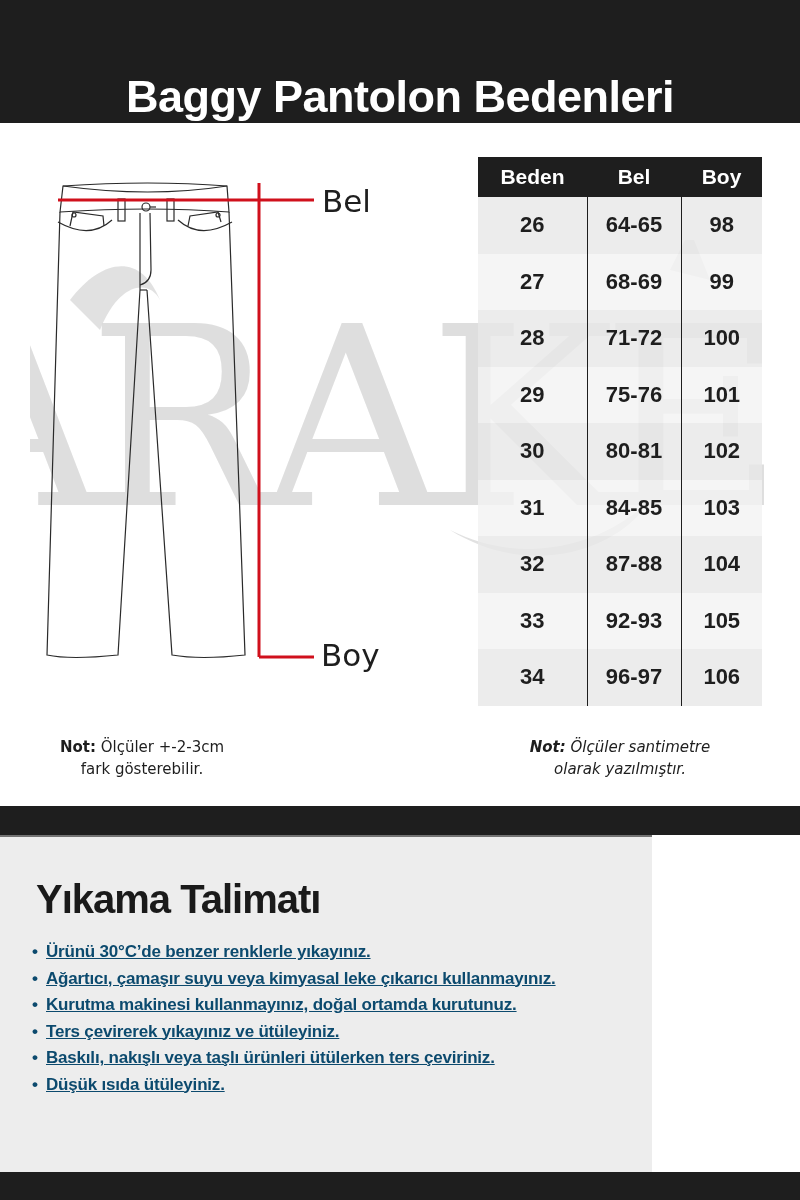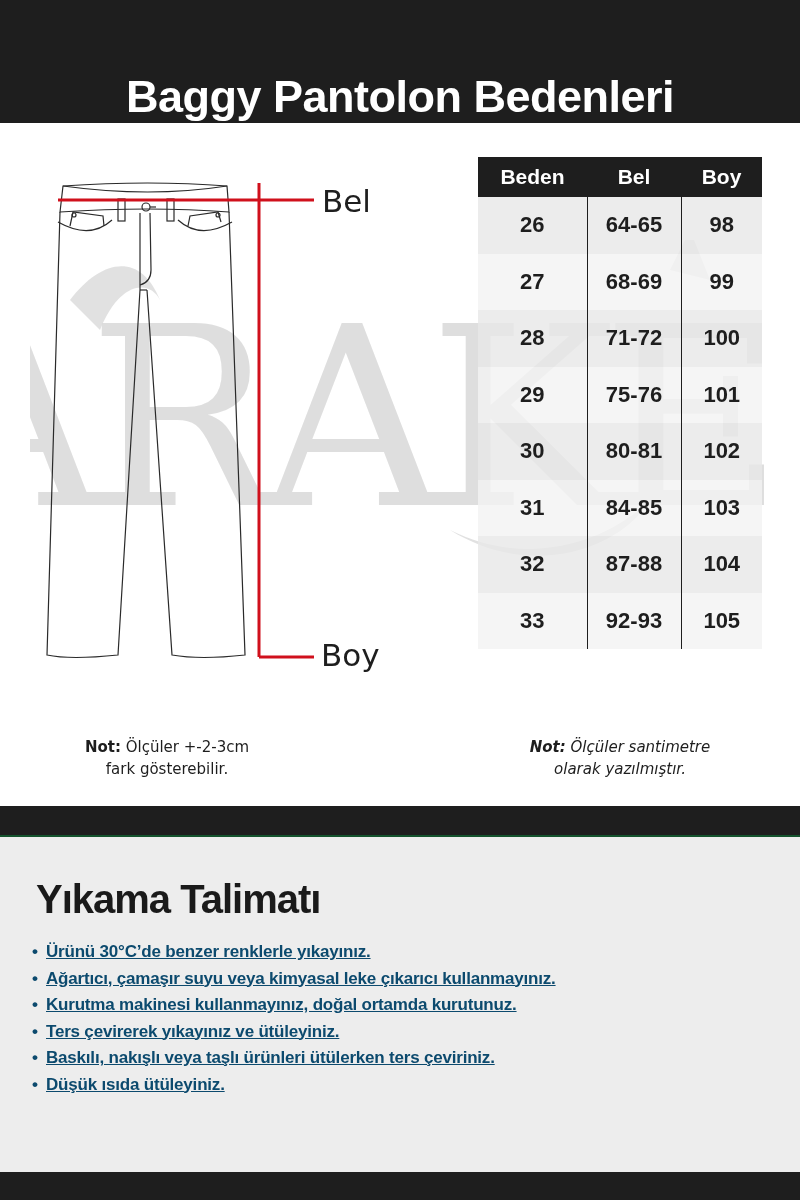--- a/index.html
+++ b/index.html
@@ -28,21 +28,21 @@
     position: absolute; font-size: 31px; color: #1e1e1e; font-family: "DejaVu Sans", sans-serif;
   }
   .label-bel { left: 322px; top: 60px; }
   .label-boy { left: 321px; top: 514px; }
 
   .note {
     position: absolute; text-align: center; font-size: 15px; line-height: 22px; color: #1e1e1e;
     font-family: "DejaVu Sans", sans-serif;
   }
   .note b { font-weight: 700; }
-  .note-left { left: 52px; width: 230px; top: 736px; }
+  .note-left { left: 27px; width: 230px; top: 736px; }
   .note-right { left: 478px; width: 284px; top: 736px; font-style: italic; }
 
   
   .size-table {
     position: absolute; left: 478px; top: 157px; width: 284px;
     border-collapse: collapse;
   }
   .size-table th {
     background: #1e1e1e; color: #ffffff; height: 40px; font-size: 21px; font-weight: 700;
     font-family: "Liberation Sans", sans-serif;
@@ -54,22 +54,22 @@
   .size-table tr.odd td { background: rgba(232,232,232,0.82); }
   .size-table tr.even td { background: rgba(243,243,243,0.82); }
   .size-table td.c1, .size-table th.c1 { width: 109px; }
   .size-table td.c2, .size-table th.c2 { width: 94px; }
   .size-table td.c3, .size-table th.c3 { width: 81px; }
   .size-table td.c2 { border-left: 1.5px solid #1e1e1e; border-right: 1.5px solid #1e1e1e; }
 
   
   .divider-band { position: absolute; left: 0; top: 806px; width: 800px; height: 29px; background: #1e1e1e; }
   .care-section {
-    position: absolute; left: 0; top: 835px; width: 800px; height: 337px; background: #ededed;
-    border-top: 2px solid #14532d;
+    position: absolute; left: 0; top: 835px; width: 652px; height: 337px; background: #ededed;
+    border-top: 2px solid #737373;
   }
   .care-title {
     position: absolute; left: 36px; top: 40px; font-size: 40px; font-weight: 700; letter-spacing: -1px;
     color: #1a1a1a; font-family: "Liberation Sans", sans-serif;
   }
   .care-list { position: absolute; left: 32px; top: 102px; list-style: none; }
   .care-list li {
     font-size: 17px; font-weight: 700; line-height: 26.5px; color: #0c4a6e;
     font-family: "Liberation Sans", sans-serif; letter-spacing: -0.2px; text-decoration: underline;
   }
@@ -170,20 +170,25 @@
     </tr>
     <tr class="odd">
       <td class="c1">32</td>
       <td class="c2">87-88</td>
       <td class="c3">104</td>
     </tr>
     <tr class="even">
       <td class="c1">33</td>
       <td class="c2">92-93</td>
       <td class="c3">105</td>
+    </tr>
+    <tr class="odd">
+      <td class="c1">34</td>
+      <td class="c2">96-97</td>
+      <td class="c3">106</td>
     </tr>
   </tbody>
 </table>
 
 <div class="note note-left">
   <div><b>Not:</b><span> Ölçüler +-2-3cm</span></div>
   <div>fark gösterebilir.</div>
 </div>
 <div class="note note-right">
   <div><b>Not:</b><span> Ölçüler santimetre</span></div>

